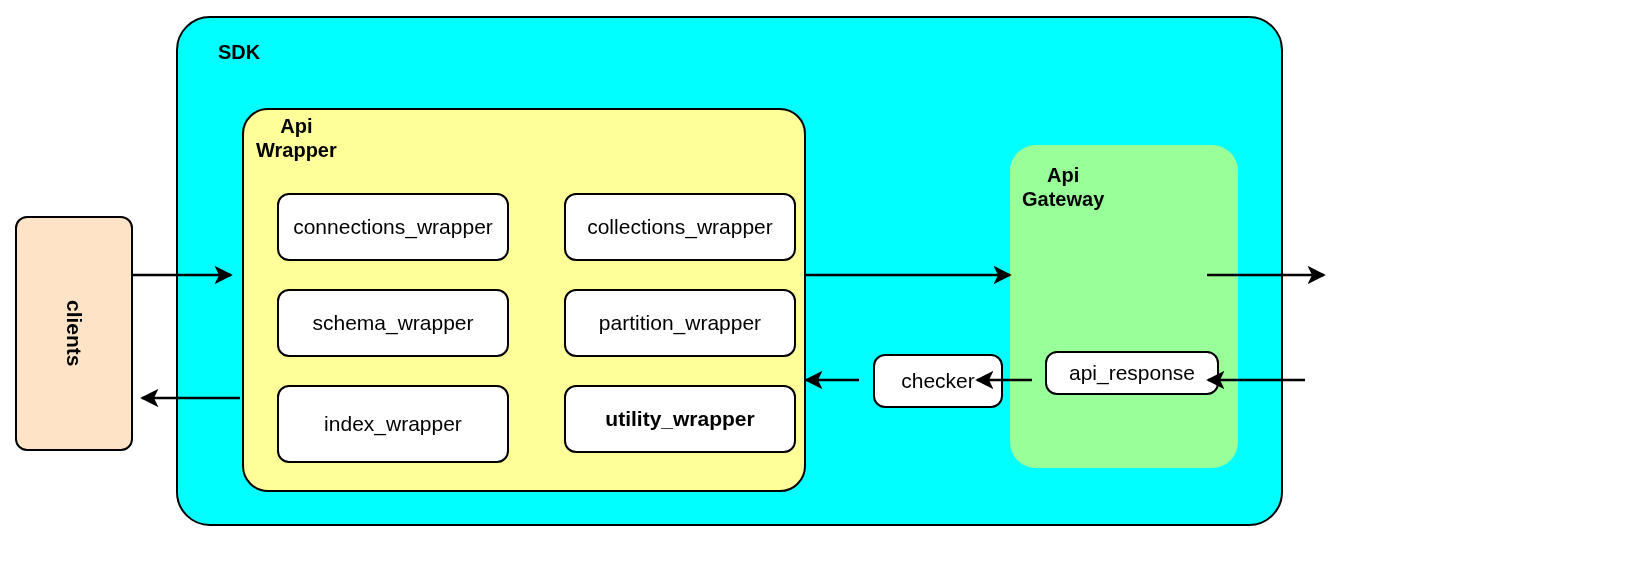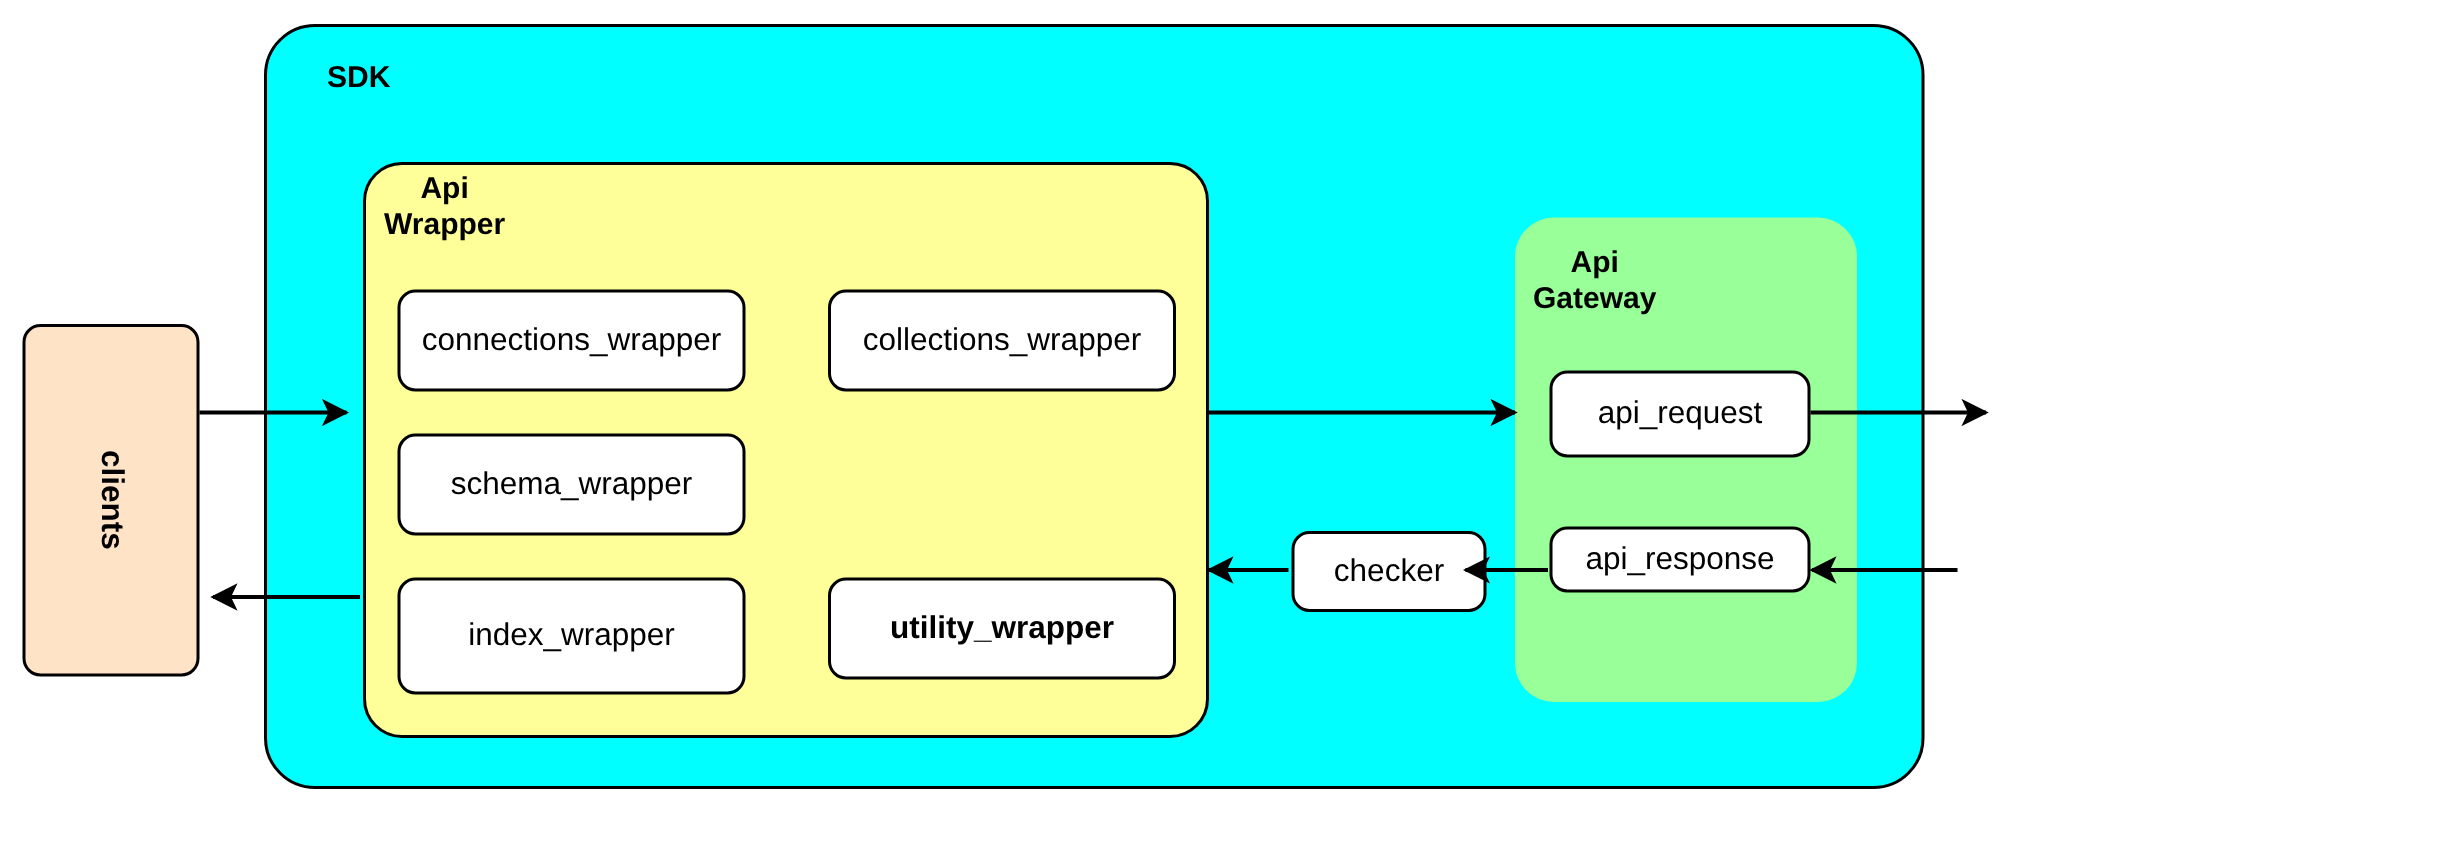--- a/index.html
+++ b/index.html
@@ -72,20 +72,21 @@
   .sdk-title  { left: 218px; top: 40px; }
   .apiw-title { left: 256px; top: 114px; }
   .apig-title { left: 1022px; top: 163px; }
 
   
   .leaf {
     background: #ffffff;
     border-radius: 12px;
     font-size: 21px;
     font-weight: normal;
+    margin-left: 12px;
   }
   .w-r1c1 { left: 265px;  top: 193px; width: 232px; height: 68px; }
   .w-r1c2 { left: 552px;  top: 193px; width: 232px; height: 68px; }
   .w-r2c1 { left: 265px;  top: 289px; width: 232px; height: 68px; }
   .w-r2c2 { left: 552px;  top: 289px; width: 232px; height: 68px; }
   .w-r3c1 { left: 265px;  top: 385px; width: 232px; height: 78px; }
   .w-r3c2 { left: 552px;  top: 385px; width: 232px; height: 68px; font-weight: bold; }
 
   .g-req  { left: 1033px; top: 247px; width: 174px; height: 58px; }
   .g-resp { left: 1033px; top: 351px; width: 174px; height: 44px; }
@@ -138,24 +139,24 @@
 
   <div class="group-title sdk-title">SDK</div>
   <div class="group-title apiw-title">Api
 Wrapper</div>
   <div class="group-title apig-title">Api
 Gateway</div>
 
   <div class="node leaf w-r1c1">connections_wrapper</div>
   <div class="node leaf w-r1c2">collections_wrapper</div>
   <div class="node leaf w-r2c1">schema_wrapper</div>
+  <div class="node leaf w-r2c2">partition_wrapper</div>
   <div class="node leaf w-r3c1">index_wrapper</div>
   <div class="node leaf w-r3c2">utility_wrapper</div>
 
-  <div class="node leaf g-req">api_request</div>
   <div class="node leaf g-resp">api_response</div>
 
   <div class="node leaf checker-box">checker</div>
 
   <div class="node clients-box">
     <span class="clients-label">clients</span>
   </div>
 
 
   <svg id="edges" viewBox="0 0 1634 574" xmlns="http://www.w3.org/2000/svg">

